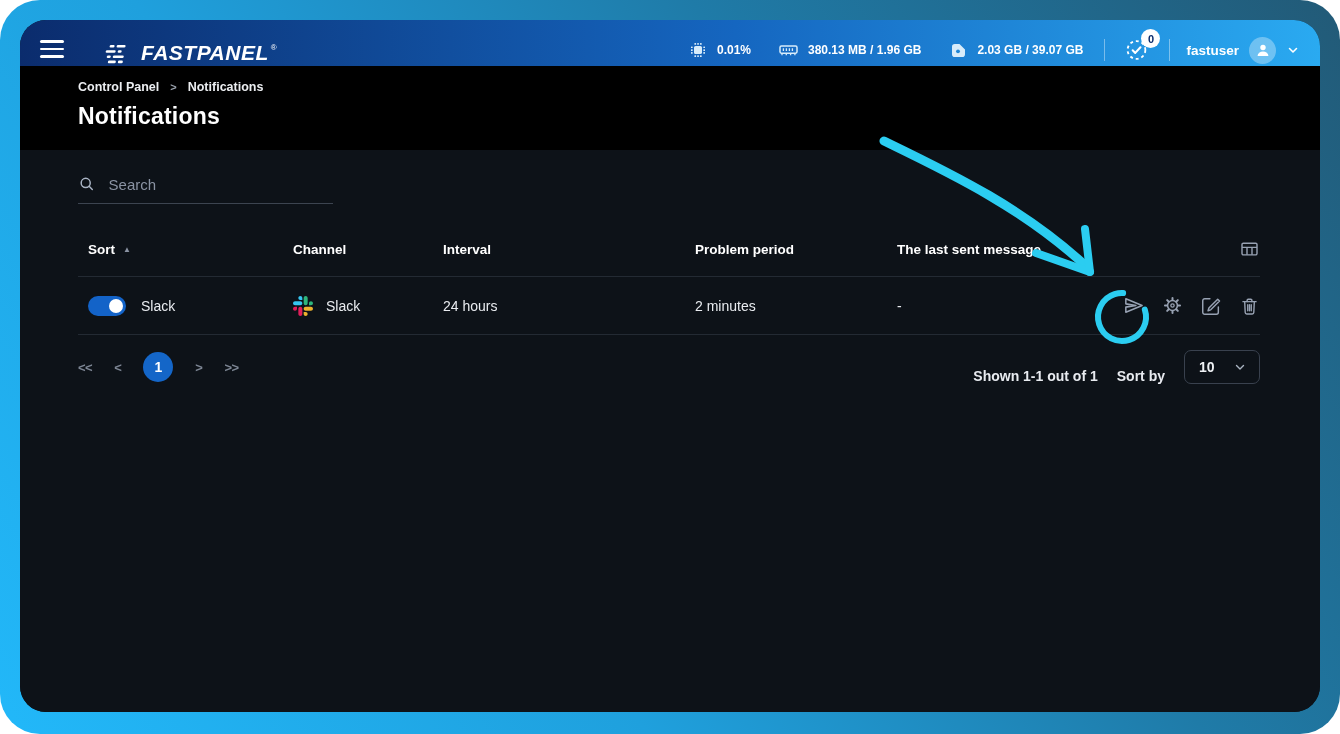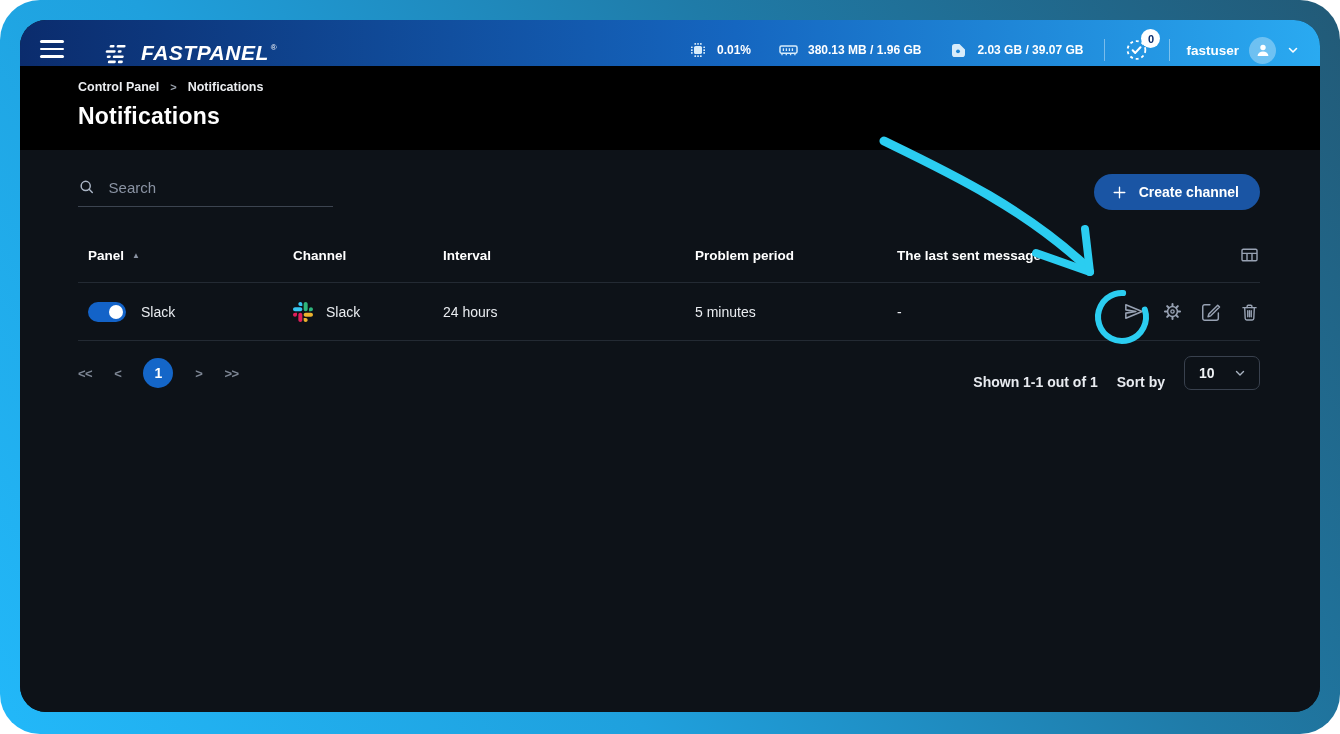--- a/index.html
+++ b/index.html
@@ -209,32 +209,26 @@
   <div class="content">
 
     <div class="toolrow">
       <div class="search">
         <svg width="20" height="20" viewBox="0 0 24 24">
           <circle cx="10.5" cy="10.5" r="6.2" stroke="#a9b4c4" stroke-width="2" fill="none"></circle>
           <line x1="15.2" y1="15.2" x2="19.5" y2="19.5" stroke="#a9b4c4" stroke-width="2" stroke-linecap="round"></line>
         </svg>
         <input type="text" placeholder="Search" style="">
       </div>
-      <button class="btn-create">
-        <svg width="17" height="17" viewBox="0 0 24 24">
-          <path d="M12 4.5 v15 M4.5 12 h15" stroke="#fff" stroke-width="1.9" stroke-linecap="round"></path>
-        </svg>
-        <span>Create channel</span>
-      </button>
     </div>
 
     <div class="table">
       <div class="thead">
         <div class="th">
-          <span>Panel</span>
+          <span>Sort</span>
           <span class="sort-asc">▲</span>
         </div>
         <div class="th">
             <span>Channel</span>
           </div>
         <div class="th">
             <span>Interval</span>
           </div>
         <div class="th">
             <span>Problem period</span>
@@ -266,21 +260,21 @@
         <div class="cell-channel">
           <svg width="20" height="20" viewBox="0 0 2447.6 2452.5">
             <path fill="#36c5f0" d="M897.4 0C762.1.1 652.6 109.9 652.7 245.2c-.1 135.3 109.5 245.1 244.8 245.2h244.8V245.3C1142.4 110 1032.8.2 897.4 0m0 654H244.8C109.5 654.1-.1 763.9 0 899.2c-.2 135.3 109.4 245.1 244.7 245.3h652.7c135.3-.1 244.9-109.9 244.8-245.2.1-135.4-109.5-245.2-244.8-245.3z"></path>
             <path fill="#2eb67d" d="M2447.6 899.2c.1-135.3-109.5-245.1-244.8-245.2-135.3.1-244.9 109.9-244.8 245.2v245.3h244.8c135.3-.1 244.9-109.9 244.8-245.3zm-652.7 0v-654C1795 110 1685.5.2 1550.2 0c-135.3.1-244.9 109.9-244.8 245.2v654c-.2 135.3 109.4 245.1 244.7 245.3 135.3-.1 244.9-109.9 244.8-245.3z"></path>
             <path fill="#ecb22e" d="M1550.1 2452.5c135.3-.1 244.9-109.9 244.8-245.2.1-135.3-109.5-245.1-244.8-245.2h-244.8v245.2c-.1 135.2 109.5 245 244.8 245.2m0-654.1h652.7c135.3-.1 244.9-109.9 244.8-245.2.2-135.3-109.4-245.1-244.7-245.3h-652.7c-135.3.1-244.9 109.9-244.8 245.2-.1 135.4 109.4 245.2 244.7 245.3z"></path>
             <path fill="#e01e5a" d="M0 1553.2c-.1 135.3 109.5 245.1 244.8 245.2 135.3-.1 244.9-109.9 244.8-245.2v-245.2H244.8C109.5 1308.1-.1 1417.9 0 1553.2m652.7 0v654c-.2 135.3 109.4 245.1 244.7 245.3 135.3-.1 244.9-109.9 244.8-245.2v-653.9c.2-135.3-109.4-245.1-244.7-245.3-135.4 0-244.9 109.8-244.8 245.1z"></path>
           </svg>
           <span>Slack</span>
         </div>
         <div>24 hours</div>
-        <div>5 minutes</div>
+        <div>2 minutes</div>
         <div>-</div>
         <div class="actions">
           <button class="icon-btn">
             <svg width="23" height="23" viewBox="0 0 24 24">
               <path d="M4 19 L21 12 L4 5 L4 10.3 L14.5 12 L4 13.7 Z" stroke="#98a2b3" stroke-width="1.6" fill="none" stroke-linejoin="round"></path>
             </svg>
           </button>
           <button class="icon-btn">
             <svg width="21" height="21" viewBox="0 0 24 24">
               <g stroke="#98a2b3" fill="none">

